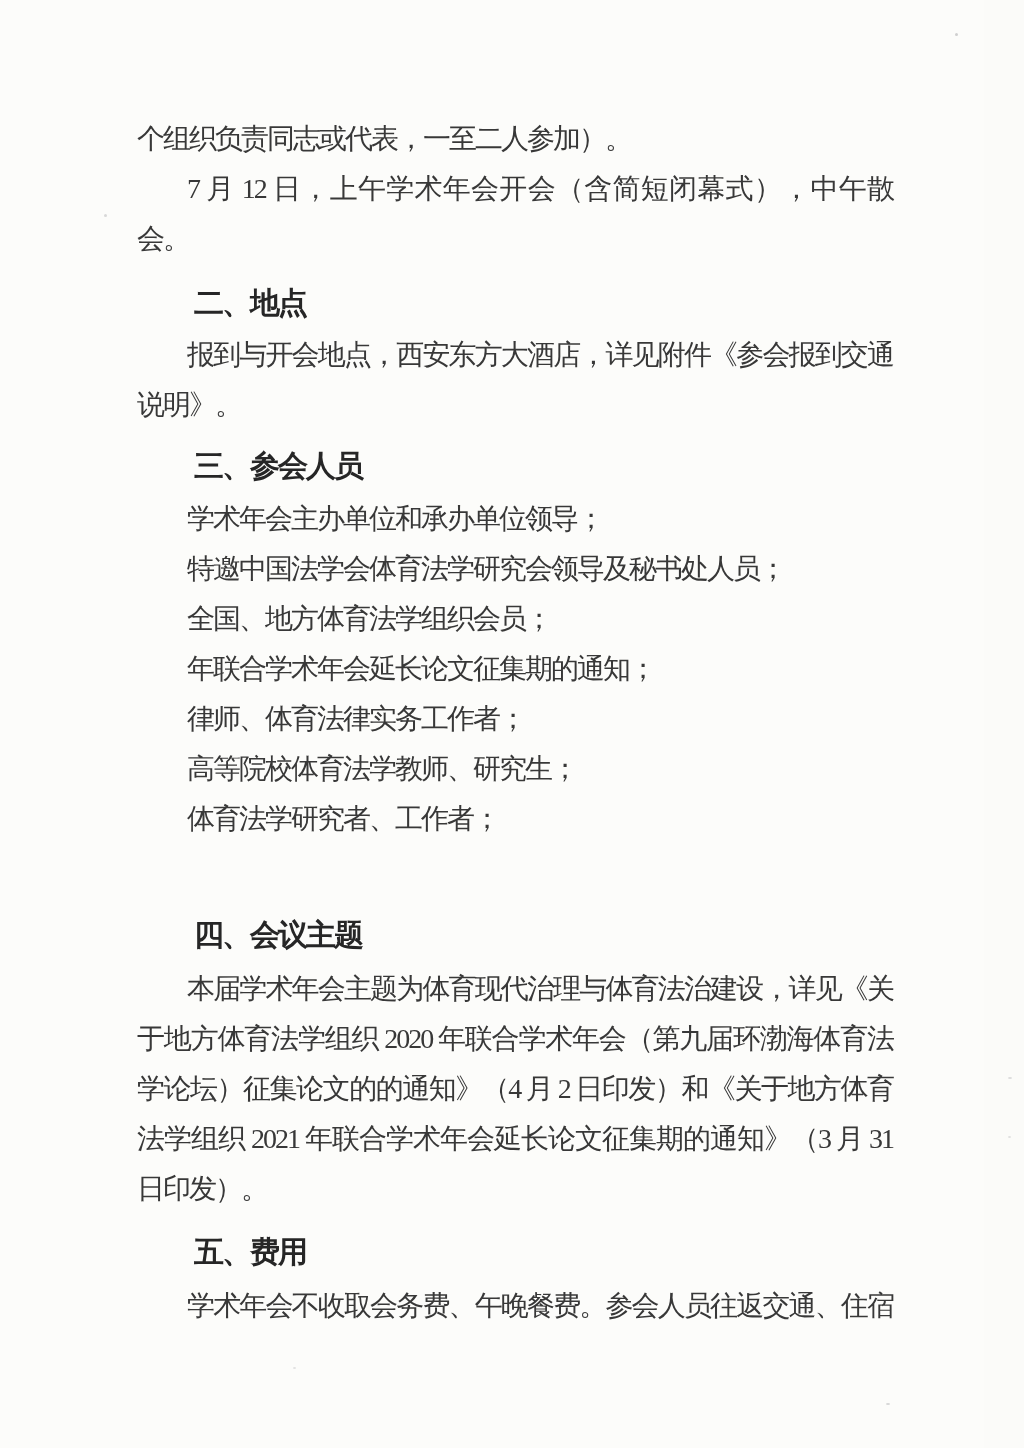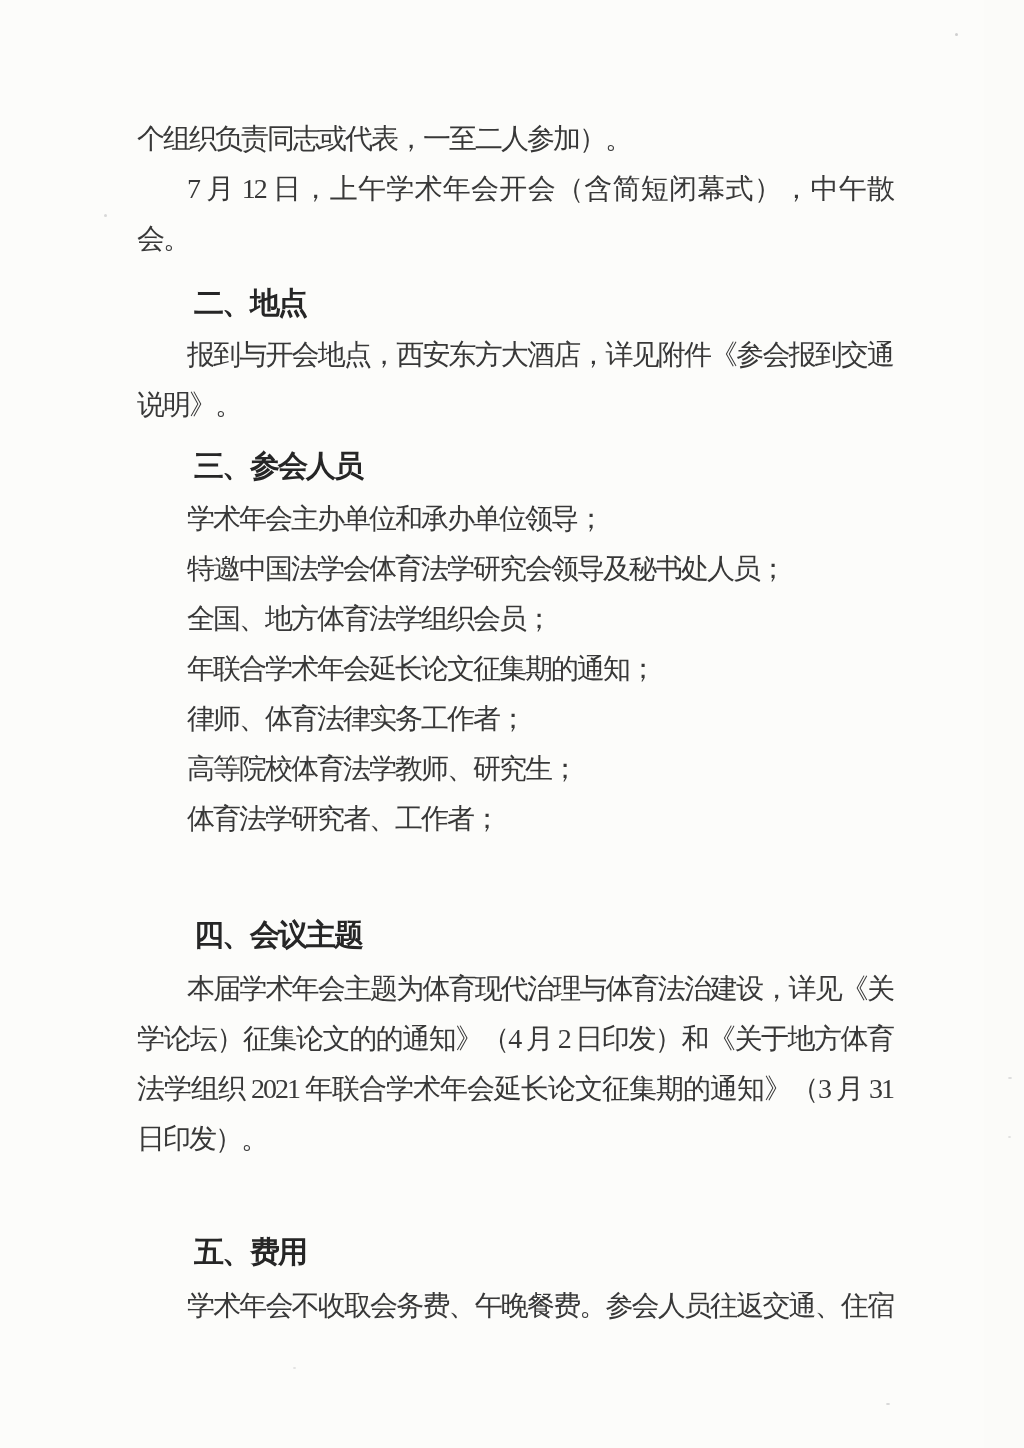--- a/index.html
+++ b/index.html
@@ -89,20 +89,21 @@
       <div class="ln ind">律师、体育法律实务工作者；</div>
       <div class="ln ind">高等院校体育法学教师、研究生；</div>
       <div class="ln ind">体育法学研究者、工作者；</div>
     </div>
 
     <div class="block" style="top:910px">
       <div class="heading">四、会议主题</div>
     </div>
     <div class="block" style="top:964px">
       <div class="ln ind fill">本届学术年会主题为体育现代治理与体育法治建设，详见《关</div>
+      <div class="ln fill">于地方体育法学组织 2020 年联合学术年会（第九届环渤海体育法</div>
       <div class="ln fill">学论坛）征集论文的的通知》（4 月 2 日印发）和《关于地方体育</div>
       <div class="ln fill">法学组织 2021 年联合学术年会延长论文征集期的通知》（3 月 31</div>
       <div class="ln">日印发）。</div>
     </div>
 
     <div class="block" style="top:1227px">
       <div class="heading">五、费用</div>
     </div>
     <div class="block" style="top:1281px">
       <div class="ln ind fill">学术年会不收取会务费、午晚餐费。参会人员往返交通、住宿</div>

